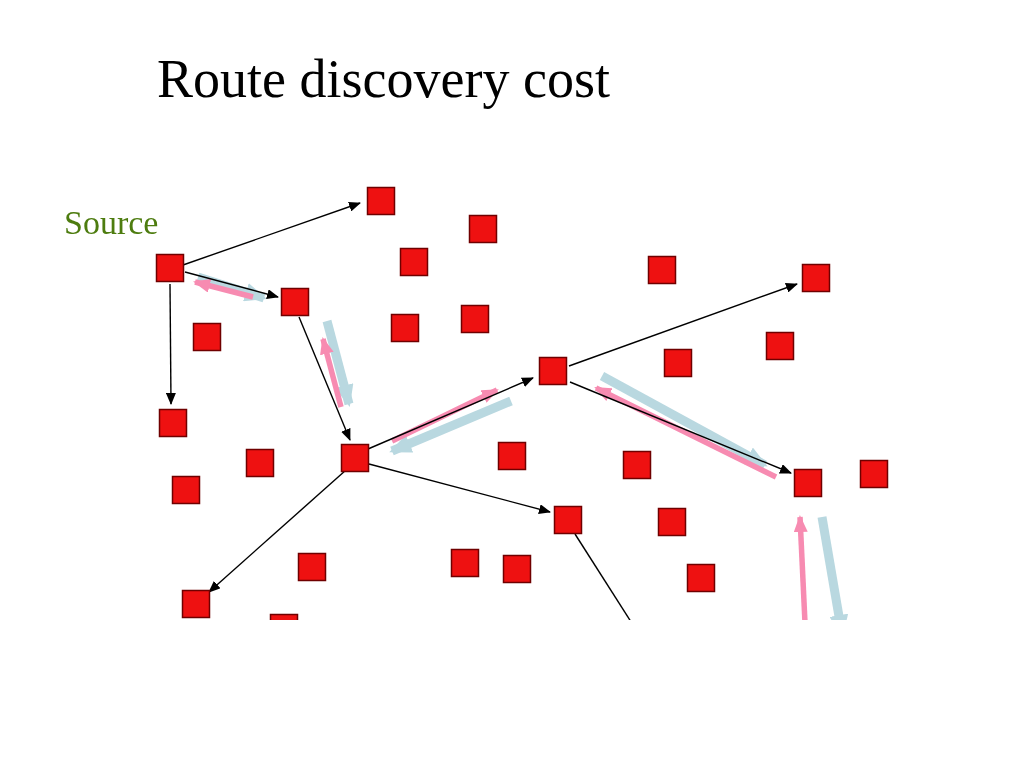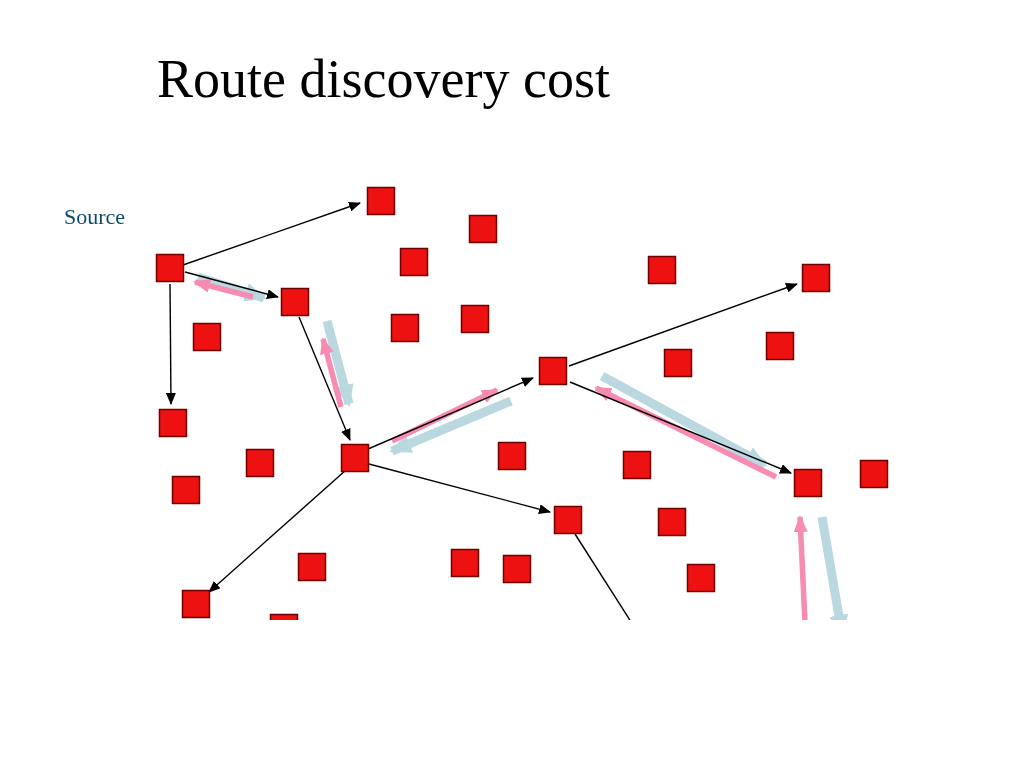--- a/index.html
+++ b/index.html
@@ -12,22 +12,22 @@
   }
   .slide-title{
     position:absolute;
     left:157px;top:48px;
     font-size:54px;
     color:#000;
     white-space:nowrap;
   }
   .node-label{
     position:absolute;
-    font-size:22px;
-    color:#0c4a6e;
+    font-size:34px;
+    color:#4d7c0f;
     white-space:nowrap;
   }
   .label-source{left:64px;top:204px;}
   .label-destination{left:740px;top:726px;}
   svg.diagram{position:absolute;left:0;top:0;}
 </style>
 </head>
 <body>
 
 <div class="slide">

